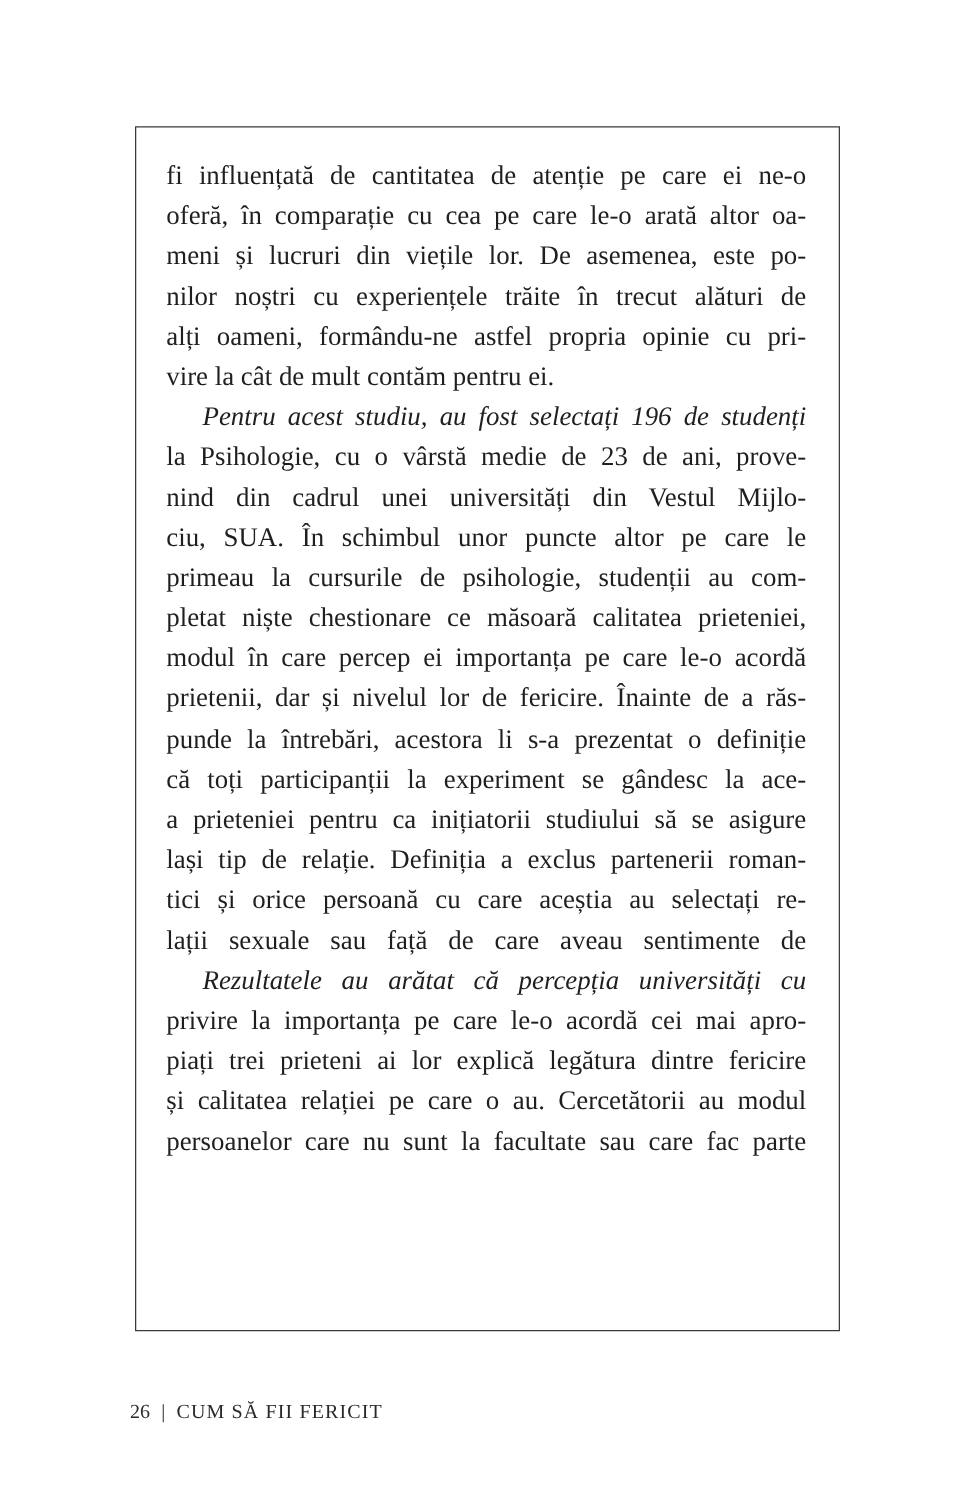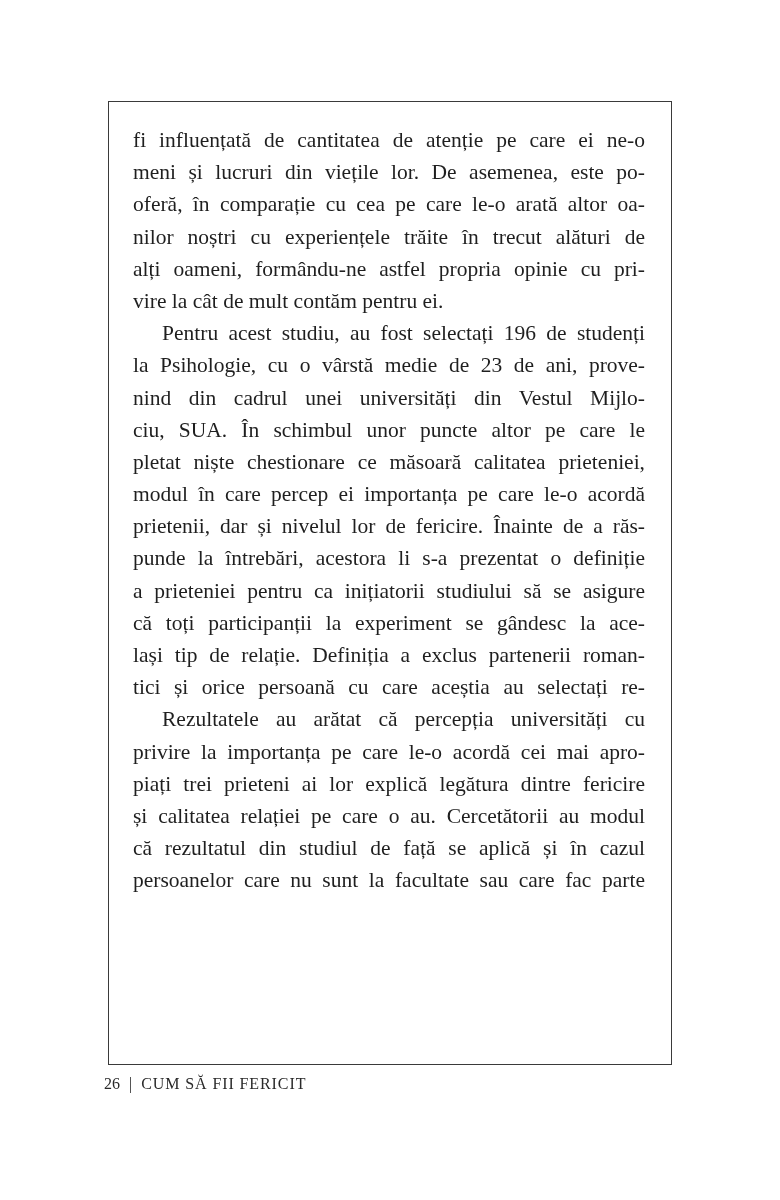--- a/index.html
+++ b/index.html
@@ -39,25 +39,26 @@
     text-align: justify;
     text-align-last: justify;
     height: 32.2px;
     overflow: hidden;
   }
   .line.last {
     text-align-last: left;
   }
   .line.indent {
     text-indent: 29px;
+    font-style: italic;
   }
   .footer {
     position: absolute;
     left: 104px;
-    top: 1075px;
+    top: 1121px;
     font-size: 16px;
     color: #2a2a2a;
     white-space: nowrap;
   }
   .footer .sep {
     margin: 0 9px;
     color: #2a2a2a;
   }
   .footer .running-title {
     letter-spacing: 0.9px;
@@ -66,46 +67,47 @@
 </head>
 <body>
 
 <div class="page">
 
   <div class="frame"></div>
 
   <div class="body-text">
       <div class="paragraph">
         <div class="line">fi influențată de cantitatea de atenție pe care ei ne-o</div>
+        <div class="line">oferă, în comparație cu cea pe care le-o arată altor oa-</div>
         <div class="line">meni și lucruri din viețile lor. De asemenea, este po-</div>
-        <div class="line">oferă, în comparație cu cea pe care le-o arată altor oa-</div>
         <div class="line">nilor noștri cu experiențele trăite în trecut alături de</div>
         <div class="line">alți oameni, formându-ne astfel propria opinie cu pri-</div>
         <div class="line last">vire la cât de mult contăm pentru ei.</div>
       </div>
       <div class="paragraph">
         <div class="line indent">Pentru acest studiu, au fost selectați 196 de studenți</div>
         <div class="line">la Psihologie, cu o vârstă medie de 23 de ani, prove-</div>
         <div class="line">nind din cadrul unei universități din Vestul Mijlo-</div>
         <div class="line">ciu, SUA. În schimbul unor puncte altor pe care le</div>
+        <div class="line">primeau la cursurile de psihologie, studenții au com-</div>
         <div class="line">pletat niște chestionare ce măsoară calitatea prieteniei,</div>
         <div class="line">modul în care percep ei importanța pe care le-o acordă</div>
         <div class="line">prietenii, dar și nivelul lor de fericire. Înainte de a răs-</div>
         <div class="line">punde la întrebări, acestora li s-a prezentat o definiție</div>
+        <div class="line">că toți participanții la experiment se gândesc la ace-</div>
         <div class="line">a prieteniei pentru ca inițiatorii studiului să se asigure</div>
-        <div class="line">că toți participanții la experiment se gândesc la ace-</div>
         <div class="line">lași tip de relație. Definiția a exclus partenerii roman-</div>
         <div class="line">tici și orice persoană cu care aceștia au selectați re-</div>
+        <div class="line">lații sexuale sau față de care aveau sentimente de</div>
       </div>
       <div class="paragraph">
         <div class="line indent">Rezultatele au arătat că percepția universități cu</div>
         <div class="line">privire la importanța pe care le-o acordă cei mai apro-</div>
         <div class="line">piați trei prieteni ai lor explică legătura dintre fericire</div>
         <div class="line">și calitatea relației pe care o au. Cercetătorii au modul</div>
-        <div class="line">că rezultatul din studiul de față se aplică și în cazul</div>
         <div class="line">persoanelor care nu sunt la facultate sau care fac parte</div>
       </div>
     </div>
 
   <div class="footer">
     <span>26</span><span class="sep">|</span><span class="running-title">CUM SĂ FII FERICIT</span>
   </div>
 
 </div>
 

